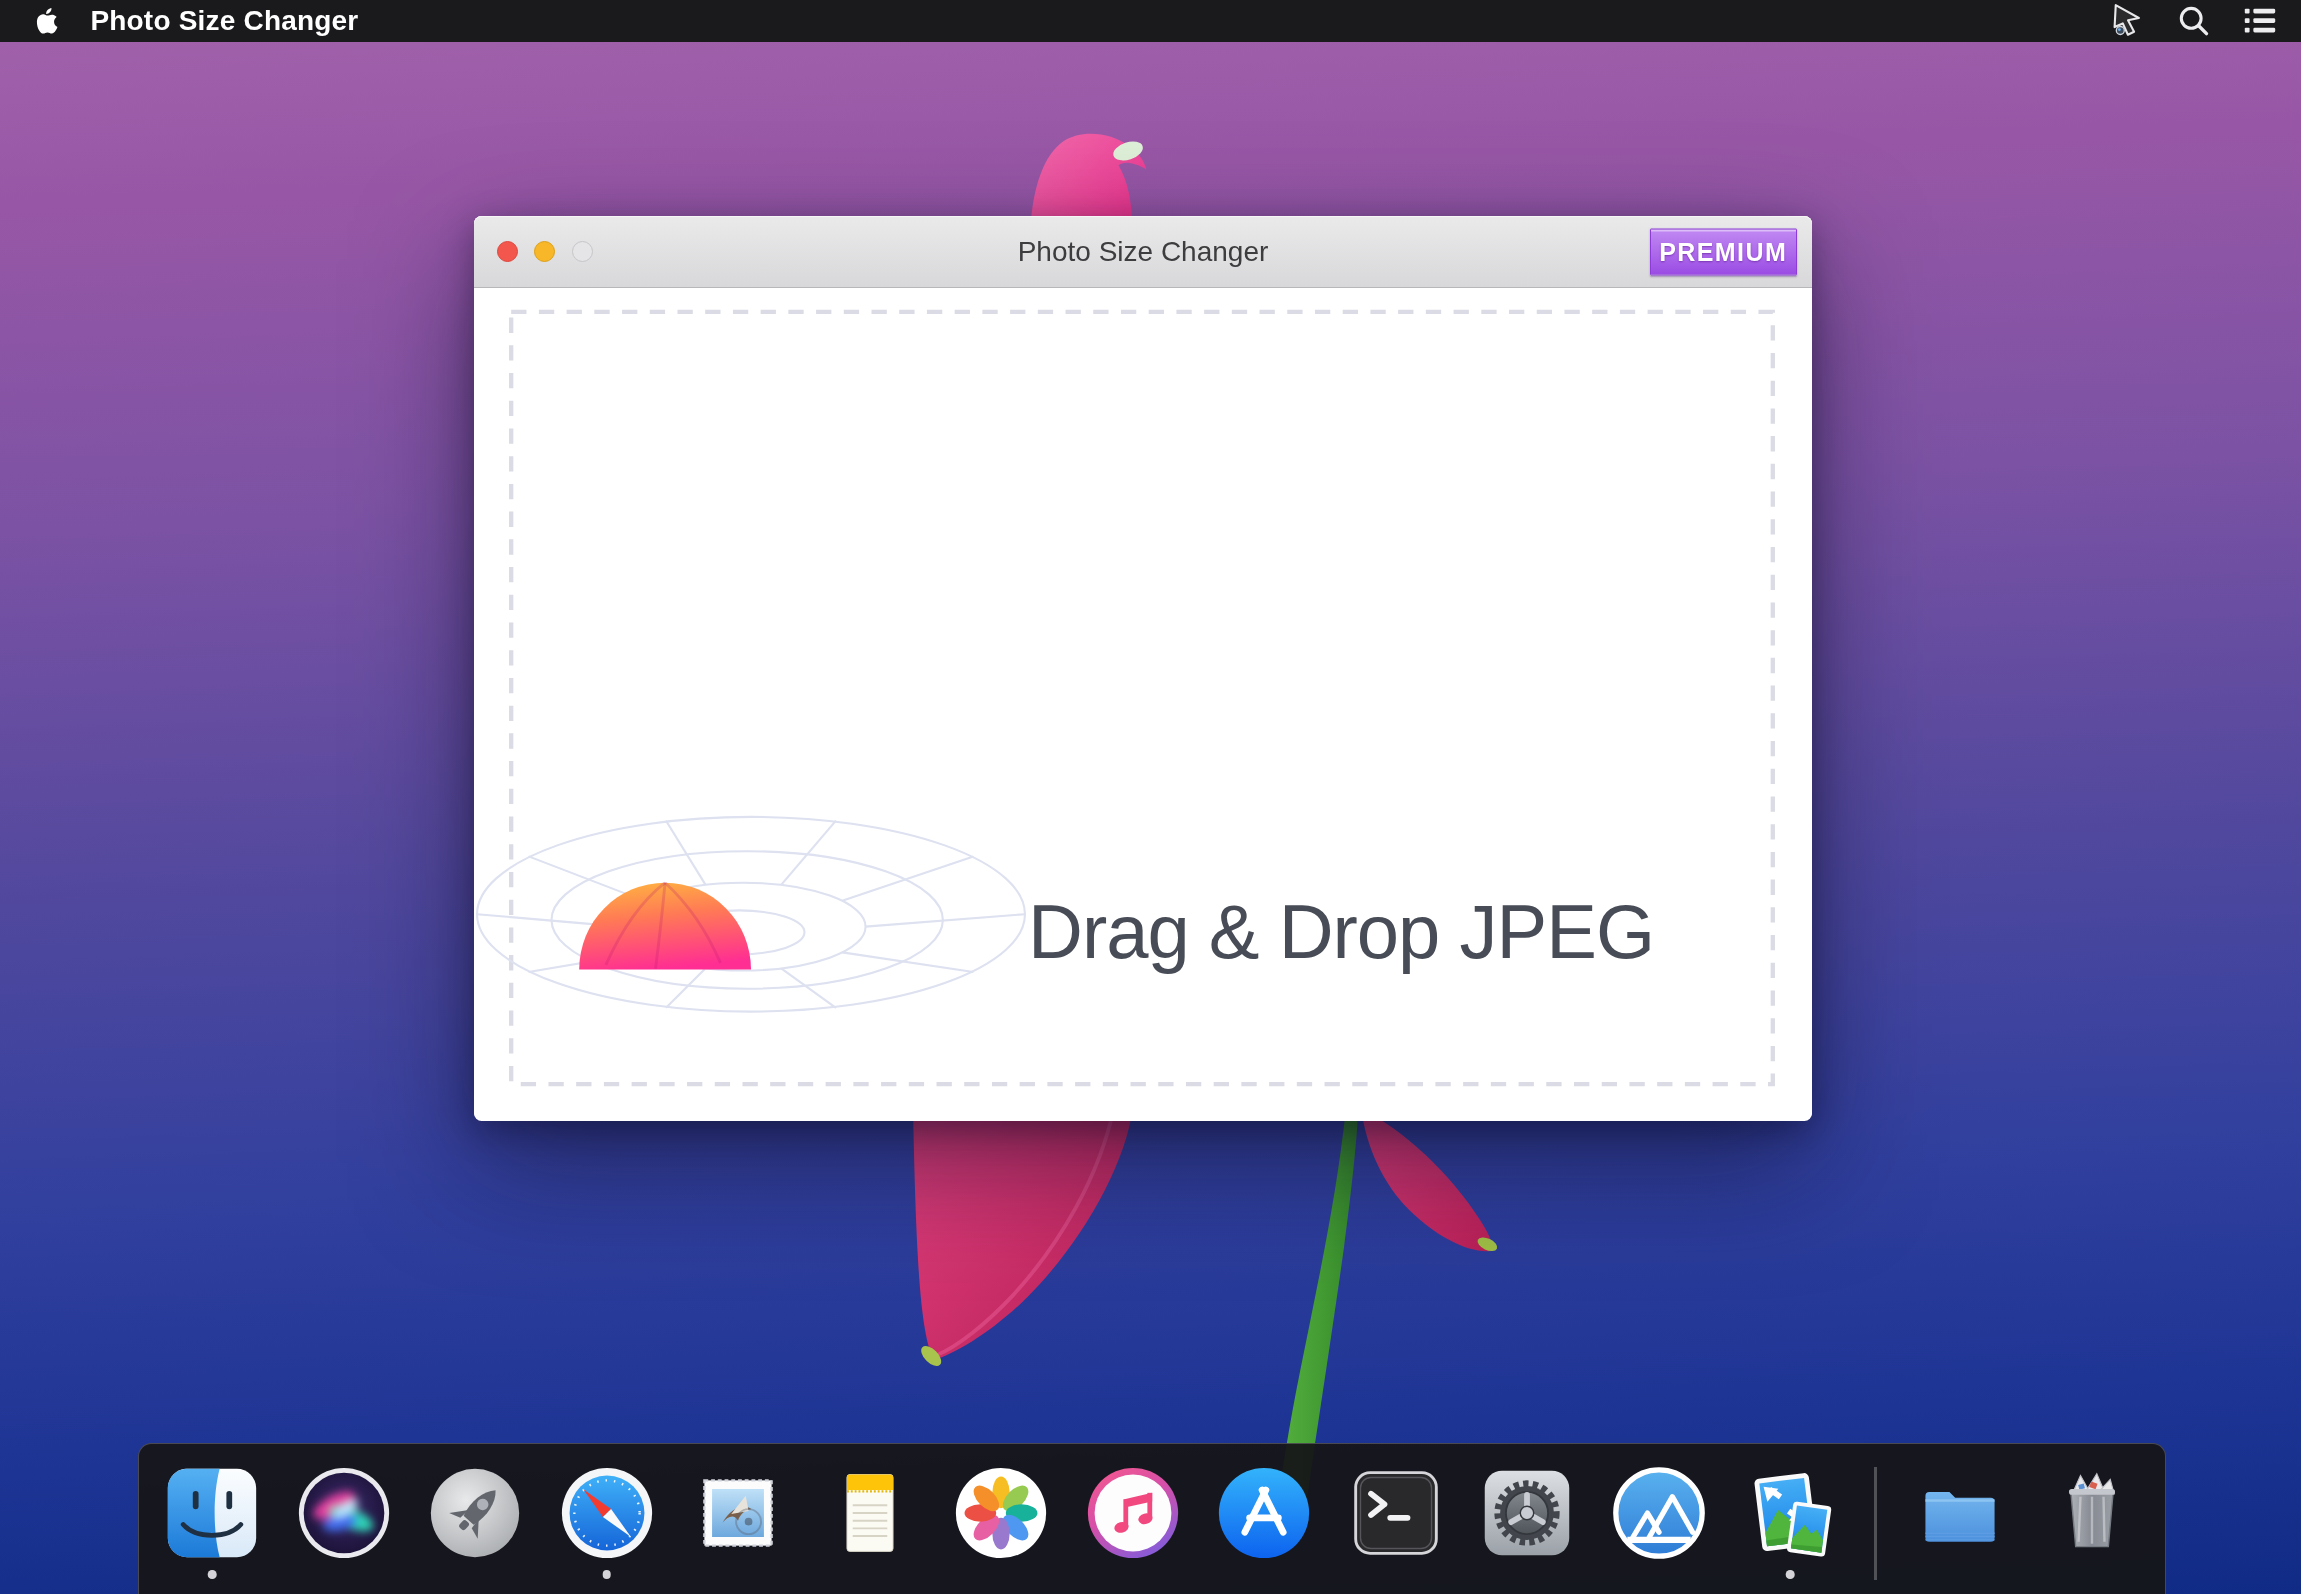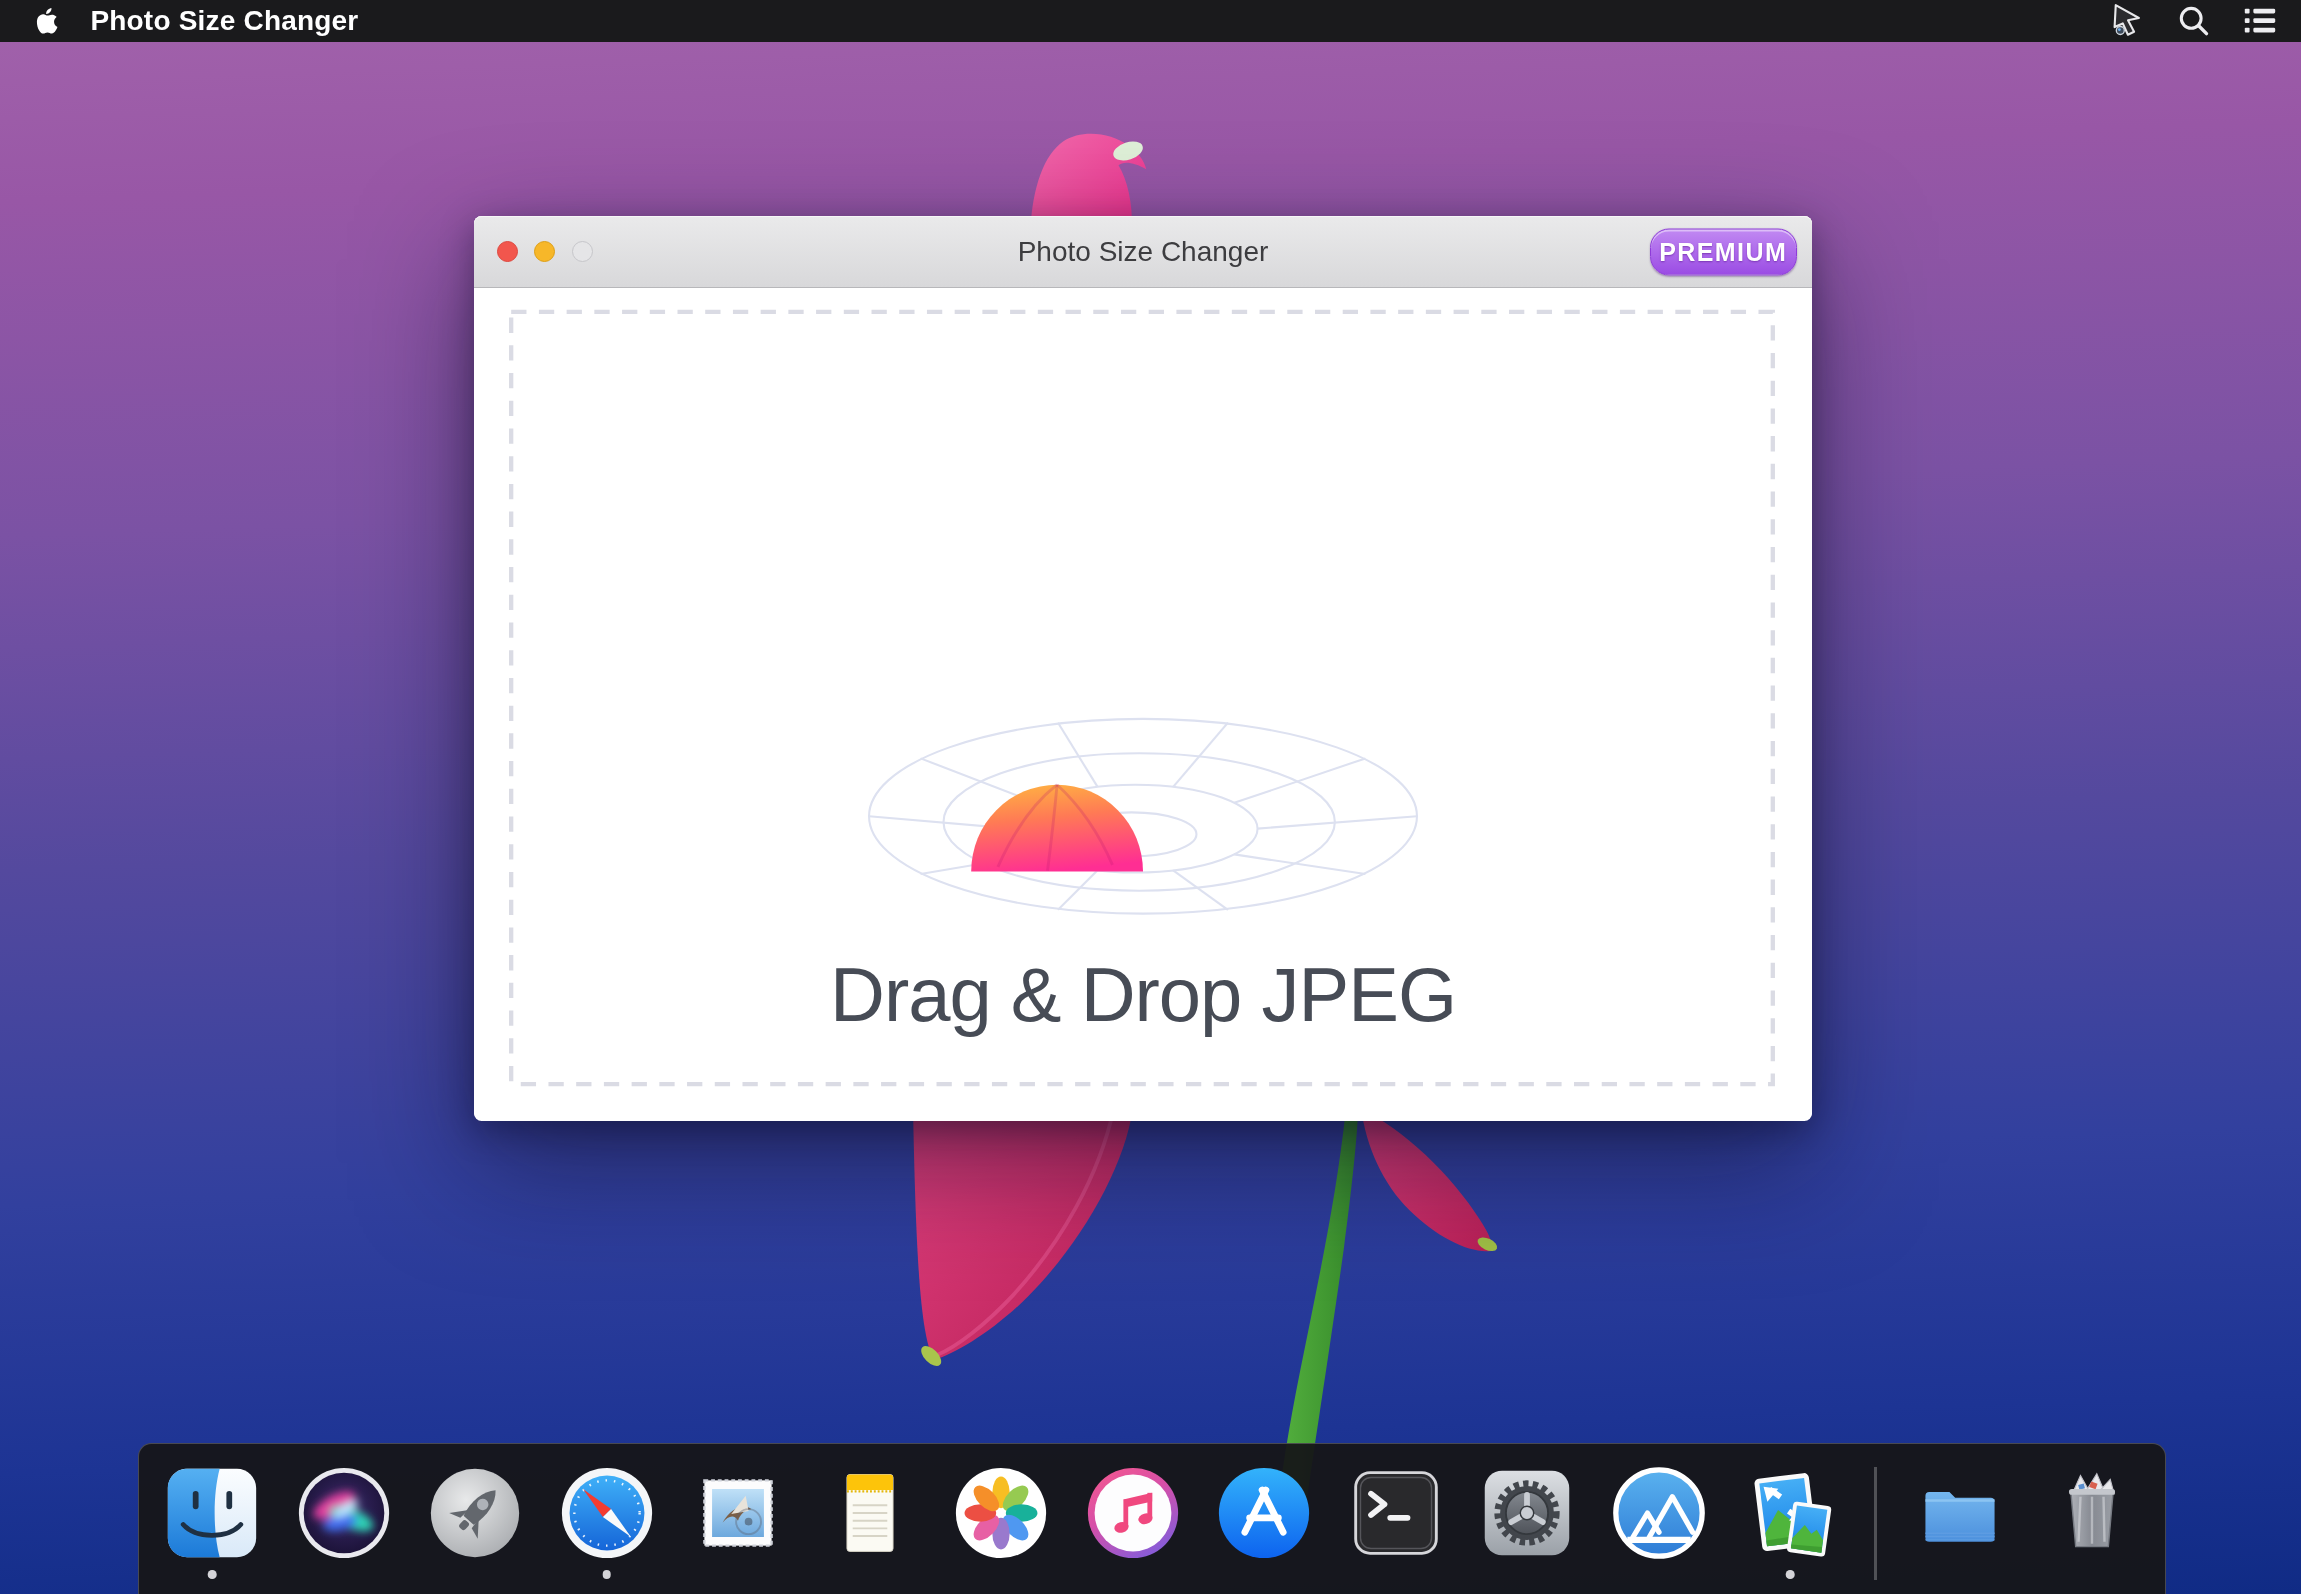--- a/index.html
+++ b/index.html
@@ -33,31 +33,31 @@
     display:flex;align-items:center;justify-content:center;
   }
   .traffic{position:absolute;left:23px;top:0;height:100%;display:flex;align-items:center;gap:16.3px;}
   .tl{width:21px;height:21px;border-radius:50%;box-sizing:border-box;}
   .tl.close{background:#f2564d;border:1px solid #dd4940;}
   .tl.min{background:#f7b729;border:1px solid #de9f16;}
   .tl.zoom{background:#e5e5e7;border:1px solid #c6c6ca;}
   .wintitle{font-size:28px;color:#3d3d40;}
   .premium{
     position:absolute;right:15.3px;top:50%;transform:translateY(-50%);
-    width:145px;height:45px;border-radius:19px;border:1.9px solid #8e3cd9;
+    width:145px;height:45px;border-radius:1px;border:1.9px solid #8e3cd9;
     background:linear-gradient(#c189f2,#9b4ce4);
     box-shadow:inset 0 1.9px 0 rgba(255,255,255,.45),0 1px 1.9px rgba(60,10,100,.35);
     color:#fff;font-weight:bold;font-size:25px;letter-spacing:1.4px;
     display:flex;align-items:center;justify-content:center;
     text-shadow:0 1px 1.9px rgba(90,20,140,.55);cursor:pointer;
   }
   .content{position:relative;height:833px;background:#fff;border-radius:0 0 7.6px 7.6px;}
   .dashrect{position:absolute;left:34px;top:21px;}
   .drop-inner{
-    position:absolute;inset:0;display:flex;flex-direction:column;align-items:center;
+    position:absolute;inset:0;display:flex;flex-direction:row;align-items:center;
     padding-top:428px;box-sizing:border-box;
   }
   .drop-label{font-size:76px;color:#474c56;margin-top:25px;letter-spacing:-1px;}
   
   .dock{
     position:absolute;left:138px;bottom:0;width:2028px;height:151px;z-index:40;
     background:rgba(22,22,24,.95);
     border:1.9px solid rgba(200,200,210,.28);border-bottom:none;
     border-radius:13.4px 13.4px 0 0;box-sizing:border-box;
     display:flex;align-items:flex-start;justify-content:space-between;

